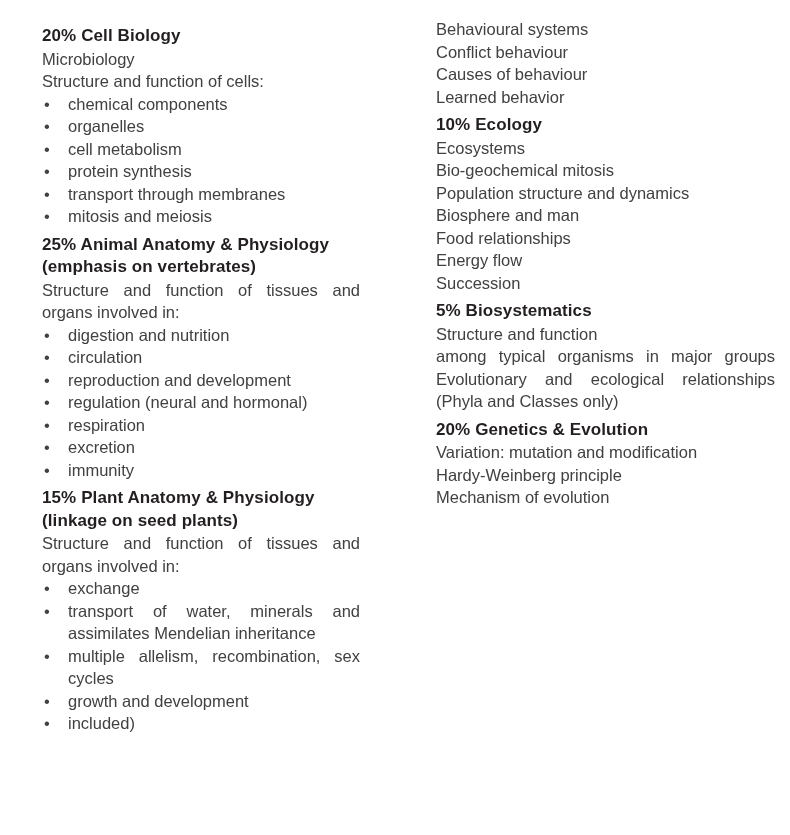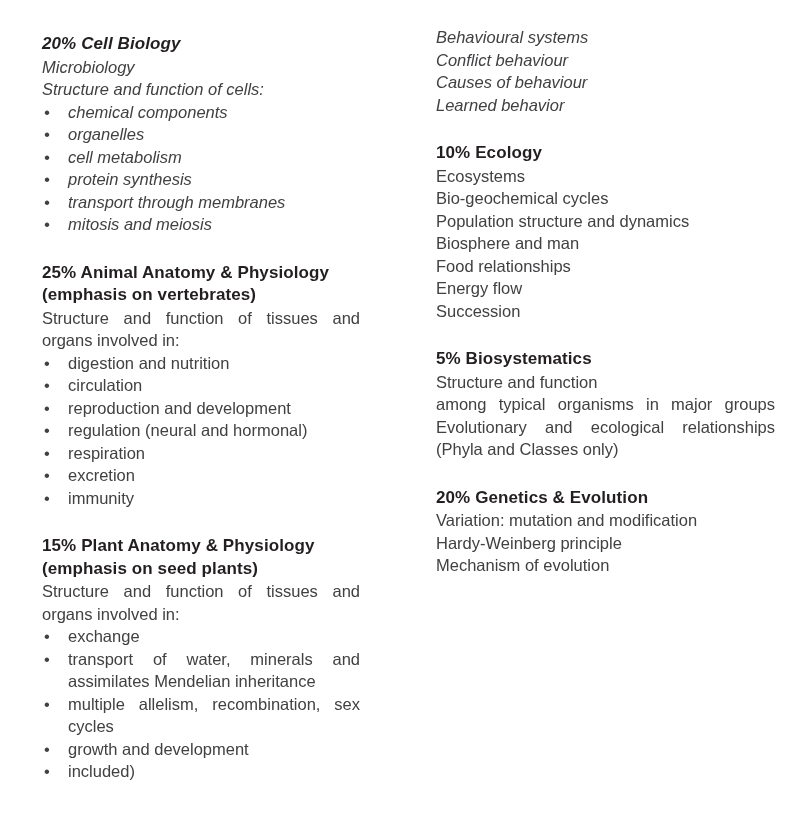--- a/index.html
+++ b/index.html
@@ -18,22 +18,22 @@
     font-family: "Liberation Sans", sans-serif;
     font-size: 16.5px;
     line-height: 22.5px;
     color: var(--body-color, #414042);
     overflow: hidden;
   }
   .col { box-sizing: border-box; }
   .col-left  { width: 318px; margin-right: 76px; padding-top: 7px; }
   .col-right { width: 339px; }
 
-  .section { margin-top: 26px; }
-  .section:first-child { margin-top: 8px; font-style: italic; }
+  .section { margin-top: 6px; }
+  .section:first-child { margin-top: 0; }
   
   .col-right .section:nth-child(3) { }
 
   .heading {
     font-weight: bold;
     font-size: 17px;
     color: var(--heading-color, #231f20);
     letter-spacing: 0.1px;
   }
   .line { min-height: 22.5px; }
@@ -153,21 +153,21 @@
         </div>
         <div class="item bullet">
           <span class="marker">•</span>
           <div class="item-lines">
             <div class="line">immunity</div>
           </div>
         </div>
       </div>
       <div class="section">
         <div class="heading line">15% Plant Anatomy &amp; Physiology</div>
-        <div class="heading line">(emphasis on seed plants)</div>
+        <div class="heading line">(linkage on seed plants)</div>
         <div class="item">
           <div class="item-lines">
             <div class="line stretch">Structure and function of tissues and</div>
             <div class="line">organs involved in:</div>
           </div>
         </div>
         <div class="item bullet">
           <span class="marker">•</span>
           <div class="item-lines">
             <div class="line">exchange</div>
@@ -226,21 +226,21 @@
       </div>
       <div class="section">
         <div class="heading line">10% Ecology</div>
         <div class="item">
           <div class="item-lines">
             <div class="line">Ecosystems</div>
           </div>
         </div>
         <div class="item">
           <div class="item-lines">
-            <div class="line">Bio-geochemical cycles</div>
+            <div class="line">Bio-geochemical mitosis</div>
           </div>
         </div>
         <div class="item">
           <div class="item-lines">
             <div class="line">Population structure and dynamics</div>
           </div>
         </div>
         <div class="item">
           <div class="item-lines">
             <div class="line">Biosphere and man</div>

